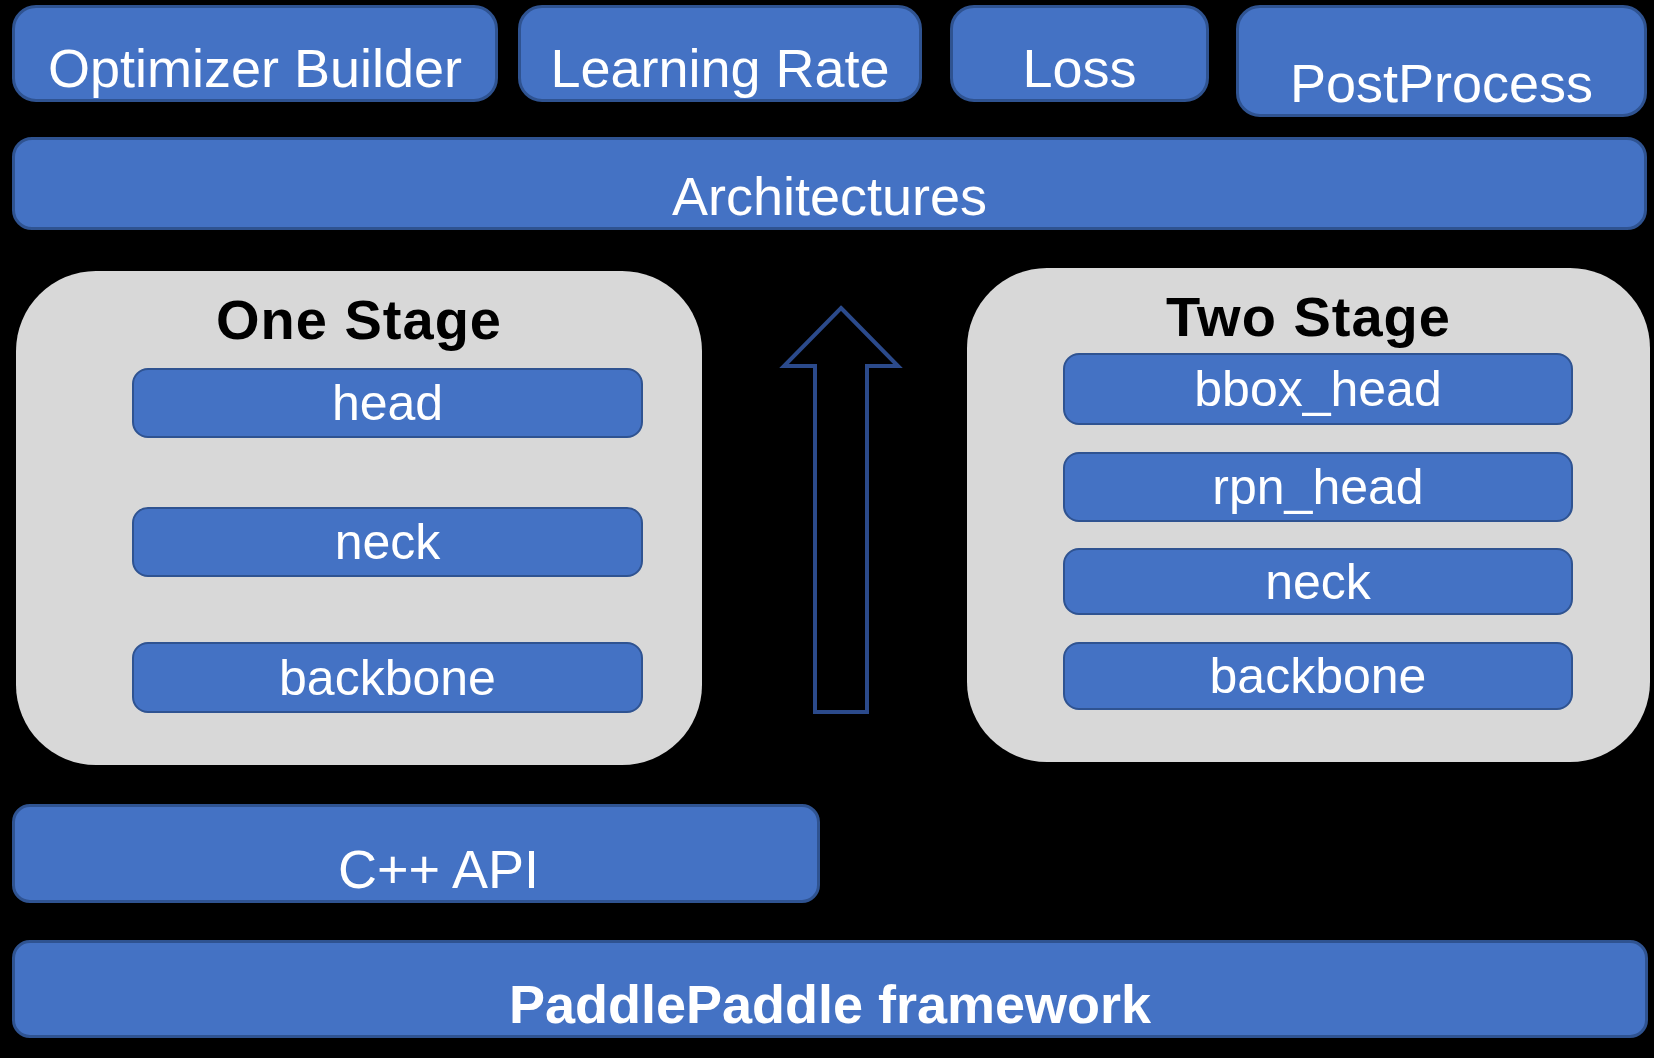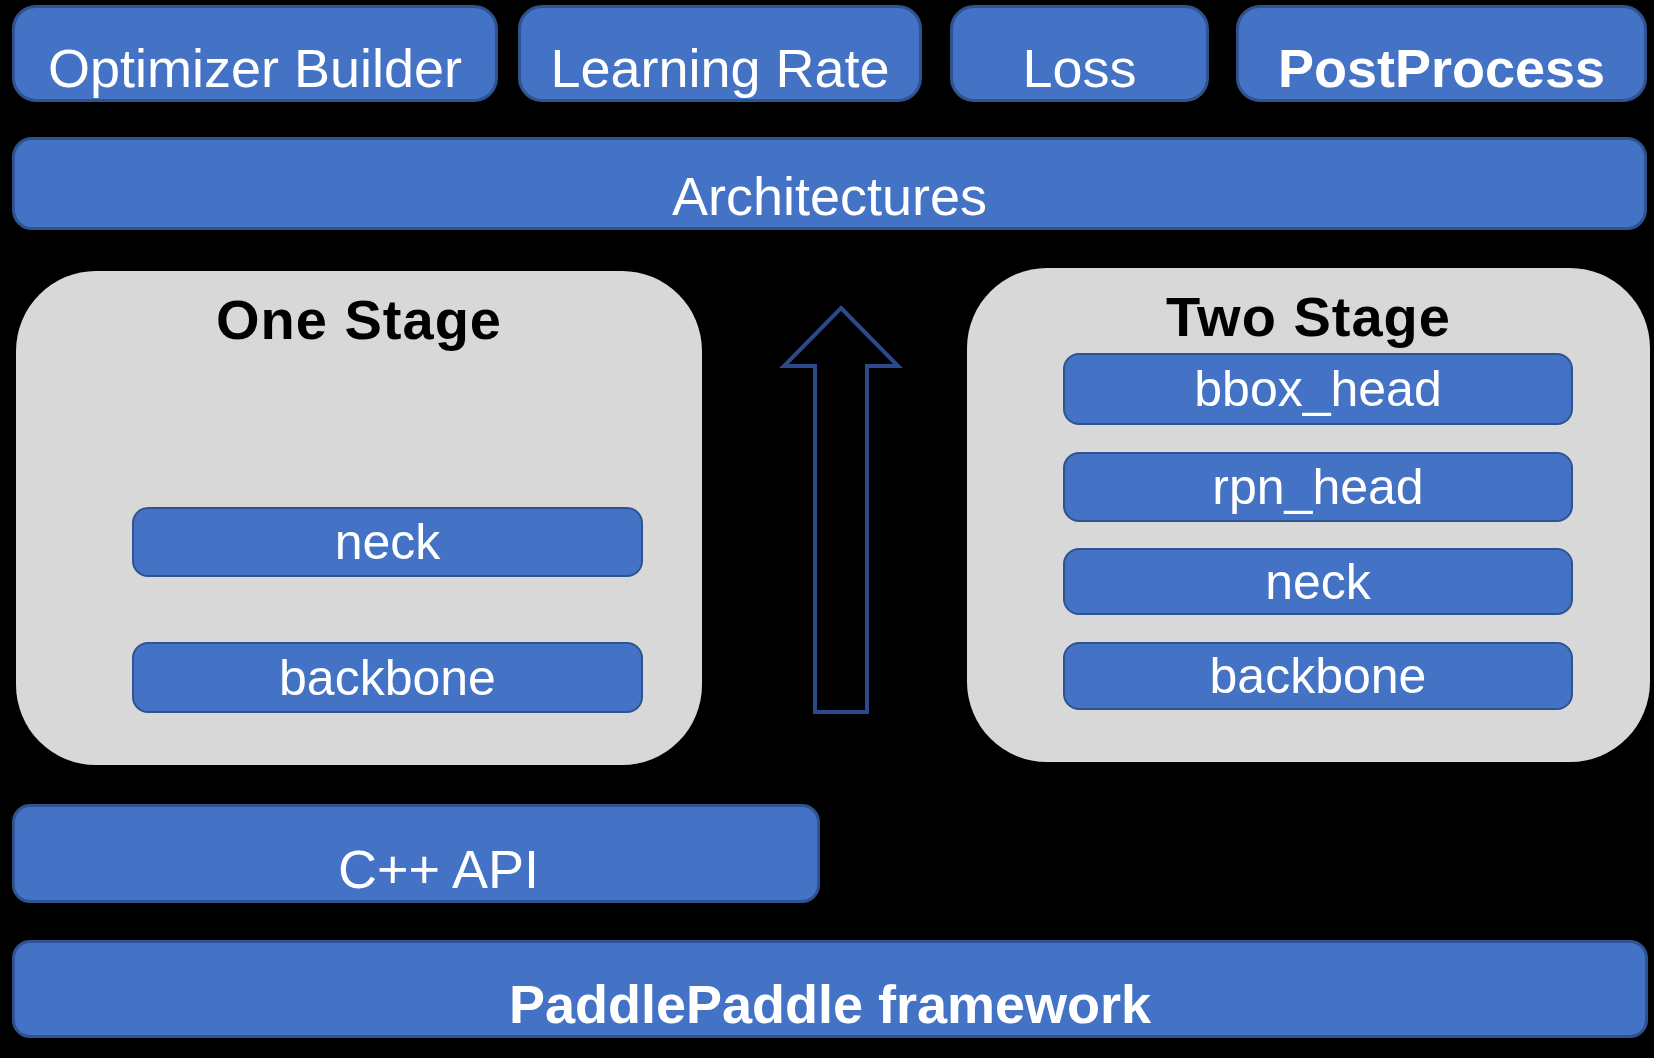--- a/index.html
+++ b/index.html
@@ -43,21 +43,21 @@
     display:flex;align-items:center;justify-content:center;
     color:var(--text,#fff);
     font-size:50px;
     box-sizing:border-box;
     white-space:nowrap;
   }
   
   .b-optimizer{left:12px;top:5px;width:486px;height:97px;}
   .b-learning{left:518px;top:5px;width:404px;height:97px;}
   .b-loss{left:950px;top:5px;width:259px;height:97px;}
-  .b-postprocess{left:1236px;top:5px;width:411px;height:97px;font-weight:bold;}
+  .b-postprocess{left:1236px;top:5px;width:411px;height:112px;}
   
   .b-arch{left:12px;top:137px;width:1635px;height:93px;border-radius:20px;}
   
   .p-one{left:16px;top:271px;width:686px;height:494px;}
   .p-two{left:967px;top:268px;width:683px;height:494px;}
   
   .i-head{left:116px;top:97px;width:511px;height:70px;}
   .i-neck1{left:116px;top:236px;width:511px;height:70px;}
   .i-backbone1{left:116px;top:371px;width:511px;height:71px;}
   
@@ -90,20 +90,23 @@
   <div class="box b-postprocess">
     <span>PostProcess</span>
   </div>
 
   <div class="box b-arch">
     <span>Architectures</span>
   </div>
 
   <div class="panel p-one">
     <div class="panel-title">One Stage</div>
+    <div class="inner-box i-head">
+      <span>head</span>
+    </div>
     <div class="inner-box i-neck1">
       <span>neck</span>
     </div>
     <div class="inner-box i-backbone1">
       <span>backbone</span>
     </div>
   </div>
 
   <svg class="arrow-svg" viewBox="0 0 1654 1058">
     <polygon points="841,308 898,366 867,366 867,712 815,712 815,366 784,366" fill="none" stroke="var(--arrow-stroke,#2B4A8B)" stroke-width="4" stroke-linejoin="miter"></polygon>

